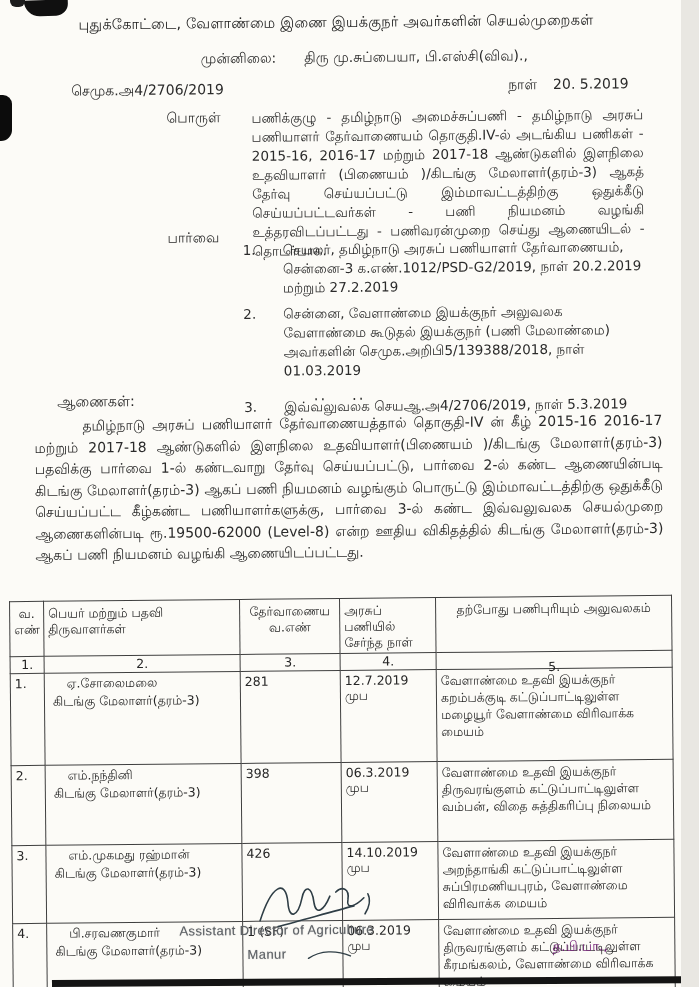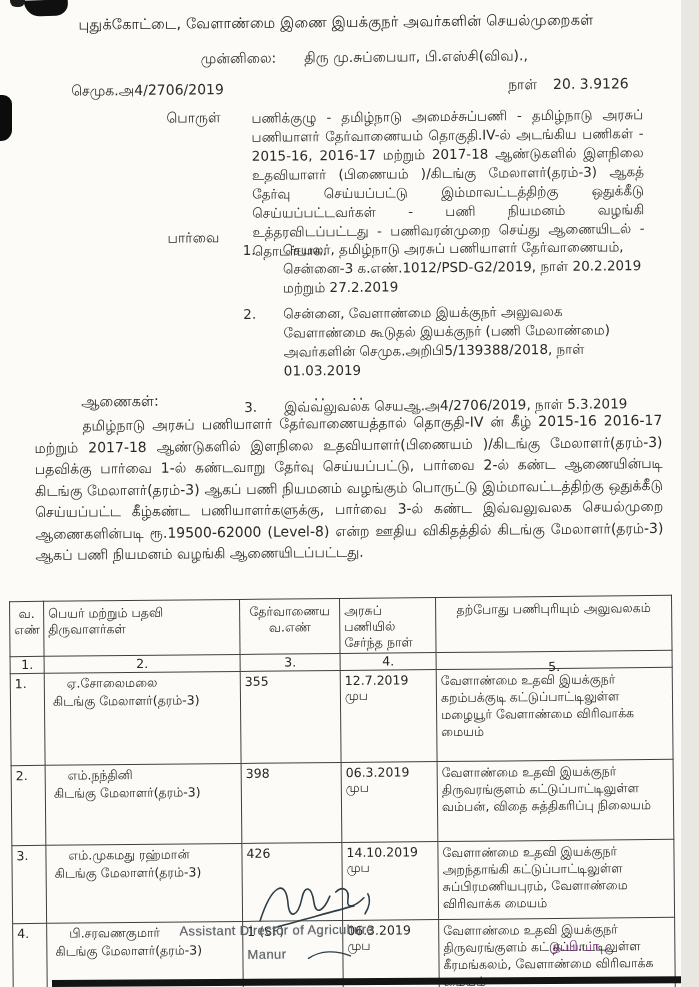--- a/index.html
+++ b/index.html
@@ -38,21 +38,21 @@
     font-size: 13.5px; line-height: 19px; text-align: justify;
   }
 
   .refs-label { left: 170px; top: 228px; font-size: 14px; }
   .refs-list { left: 245px; top: 240px; width: 402px; }
   .ref-item { display: flex; margin-bottom: 7px; font-size: 13.5px; line-height: 19px; }
   .ref-item.gap-lg { margin-bottom: 17px; }
   .ref-num { flex: 0 0 40px; }
   .ref-text { flex: 1; }
 
-  .orders-label { left: 58px; top: 391px; font-size: 14.5px; margin-left: 24px; }
+  .orders-label { left: 58px; top: 391px; font-size: 14.5px; }
   .dots { left: 0; right: 0; top: 386px; text-align: center; font-size: 15px; word-spacing: 18px; letter-spacing: 2px; color: #333; }
 
   .order-body {
     left: 35px; top: 413px; width: 628px;
     font-size: 14px; line-height: 21.5px; text-align: justify; text-indent: 48px;
   }
 
   table.main {
     position: absolute; left: 8px; top: 598px; width: 662px;
     border-collapse: collapse; table-layout: fixed;
@@ -111,21 +111,21 @@
     <div class="abs doc-title">புதுக்கோட்டை, வேளாண்மை இணை இயக்குநர் அவர்களின் செயல்முறைகள்</div>
 
     <div class="abs presence">
       <span>முன்னிலை:</span>
       <span>திரு மு.சுப்பையா, பி.எஸ்சி(விவ).,</span>
     </div>
 
     <div class="abs refline-no">செமுக.அ4/2706/2019</div>
     <div class="abs refline-date">
       <span>நாள்</span>
-      <span>20. 3.9126</span>
+      <span>20. 5.2019</span>
     </div>
 
     <div class="abs subject-label">பொருள்</div>
     <div class="abs subject-text">பணிக்குழு - தமிழ்நாடு அமைச்சுப்பணி - தமிழ்நாடு அரசுப் பணியாளர் தேர்வாணையம் தொகுதி.IV-ல் அடங்கிய பணிகள் - 2015-16, 2016-17 மற்றும் 2017-18 ஆண்டுகளில் இளநிலை உதவியாளர் (பிணையம் )/கிடங்கு மேலாளர்(தரம்-3) ஆகத் தேர்வு செய்யப்பட்டு இம்மாவட்டத்திற்கு ஒதுக்கீடு செய்யப்பட்டவர்கள் - பணி நியமனம் வழங்கி உத்தரவிடப்பட்டது - பணிவரன்முறை செய்து ஆணையிடல் - தொடர்பாக.</div>
 
     <div class="abs refs-label">பார்வை</div>
     <div class="abs refs-list">
       <div class="ref-item">
         <span class="ref-num">1.</span>
         <span class="ref-text">செயலர், தமிழ்நாடு அரசுப் பணியாளர் தேர்வாணையம், சென்னை-3 க.எண்.1012/PSD-G2/2019, நாள் 20.2.2019 மற்றும் 27.2.2019</span>
@@ -169,21 +169,21 @@
           <td class="num-five"><span>5.</span></td>
         </tr>
       </thead>
       <tbody>
         <tr>
           <td class="c-sno">1.</td>
           <td class="c-name">
             <div class="nm">ஏ.சோலைமலை</div>
             <div class="dg">கிடங்கு மேலாளர்(தரம்-3)</div>
           </td>
-          <td class="c-sel">355</td>
+          <td class="c-sel">281</td>
           <td class="c-date">12.7.2019 முப</td>
           <td class="c-office">வேளாண்மை உதவி இயக்குநர் கறம்பக்குடி கட்டுப்பாட்டிலுள்ள மழையூர் வேளாண்மை விரிவாக்க மையம்</td>
         </tr>
         <tr>
           <td class="c-sno">2.</td>
           <td class="c-name">
             <div class="nm">எம்.நந்தினி</div>
             <div class="dg">கிடங்கு மேலாளர்(தரம்-3)</div>
           </td>
           <td class="c-sel">398</td>

